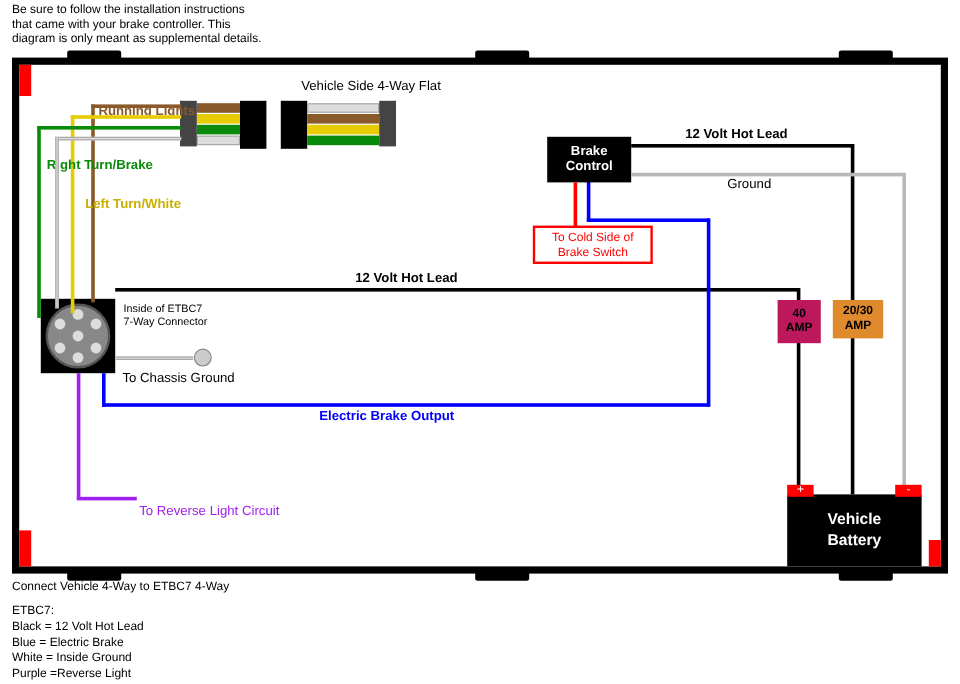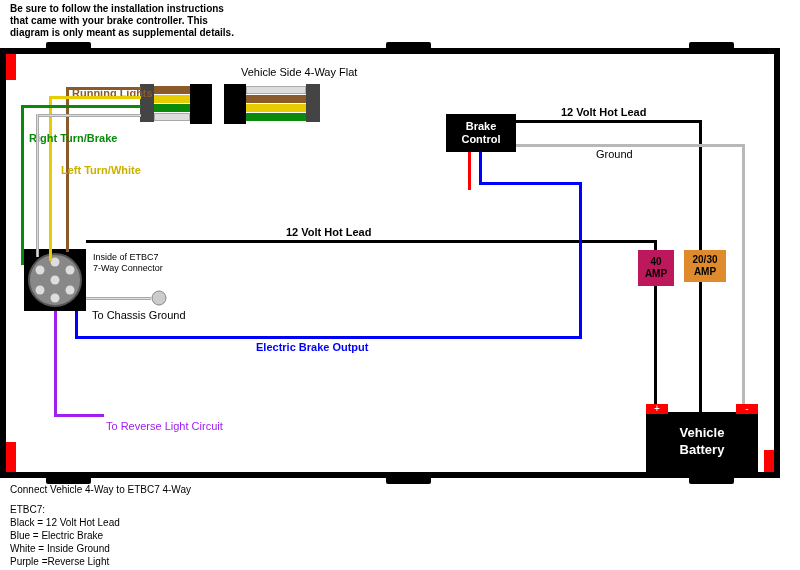--- a/index.html
+++ b/index.html
@@ -1,18 +1,18 @@
 <!DOCTYPE html>
 <html><head>
 <meta charset="utf-8">
 <style>
   * { box-sizing: border-box; margin: 0; padding: 0; }
   body { background: #fff; font-family: Arial, sans-serif; font-size: 11px; width: 800px; height: 570px; position: relative; color: #000; }
-  .instr { position: absolute; top: 3px; left: 10px; font-size: 10px; line-height: 1.2; font-weight: bold; }
-  .frame { position: absolute; top: 48px; left: 0; width: 780px; height: 430px; border: 6px solid #000; }
+  .instr { position: absolute; top: 3px; left: 10px; font-size: 10px; line-height: 1.2; }
+  .frame { position: absolute; top: 48px; left: 10px; width: 780px; height: 430px; border: 6px solid #000; }
   .lbl { position: absolute; font-size: 11px; }
   .box { position: absolute; color: #fff; display: flex; align-items: center; justify-content: center; text-align: center; font-weight: bold; }
   .wire { position: absolute; background: #000; }
   .red-marker { position: absolute; background: #f00; width: 10px; height: 26px; }
   .conn-gripper { position: absolute; background: #000; height: 8px; border-radius: 2px; }
   .footer { position: absolute; font-size: 10px; line-height: 1.3; }
   svg { position: absolute; }
 </style>
 </head>
 <body>
@@ -103,20 +103,22 @@
   <div class="lbl" style="top:287px;left:250px;color:#0000ff;font-weight:bold">Electric Brake Output</div>
 
   <div class="wire" style="top:257px;left:48px;width:3px;height:105px;background:#a020f0"></div>
   <div class="wire" style="top:360px;left:48px;width:50px;height:3px;background:#a020f0"></div>
   <div class="lbl" style="top:366px;left:100px;color:#a020f0;font-weight:normal">To Reverse Light Circuit</div>
 
   <div class="box" style="top:60px;left:440px;width:70px;height:38px;background:#000;font-size:11px;white-space:pre-line;line-height:1.2">Brake
 Control</div>
 
   <div class="wire" style="top:98px;left:462px;width:3px;height:38px;background:#f00"></div>
+  <div style="position:absolute;top:134px;left:428px;width:100px;height:32px;border:2px solid #f00;color:#f00;font-size:10px;text-align:center;padding-top:3px;white-space:pre-line;line-height:1.2">To Cold Side of
+Brake Switch</div>
 
   <div class="wire" style="top:66px;left:510px;width:185px;height:3px;background:#000"></div>
   <div class="wire" style="top:66px;left:693px;width:3px;height:292px;background:#000"></div>
   <div class="lbl" style="top:52px;left:555px;font-weight:bold">12 Volt Hot Lead</div>
 
   <div class="wire" style="top:90px;left:510px;width:228px;height:3px;background:#b8b8b8"></div>
   <div class="wire" style="top:90px;left:736px;width:3px;height:268px;background:#b8b8b8"></div>
   <div class="lbl" style="top:94px;left:590px">Ground</div>
 
   <div class="box" style="top:196px;left:632px;width:36px;height:36px;background:#be185d;color:#000;font-size:10px;white-space:pre-line;line-height:1.2">40

